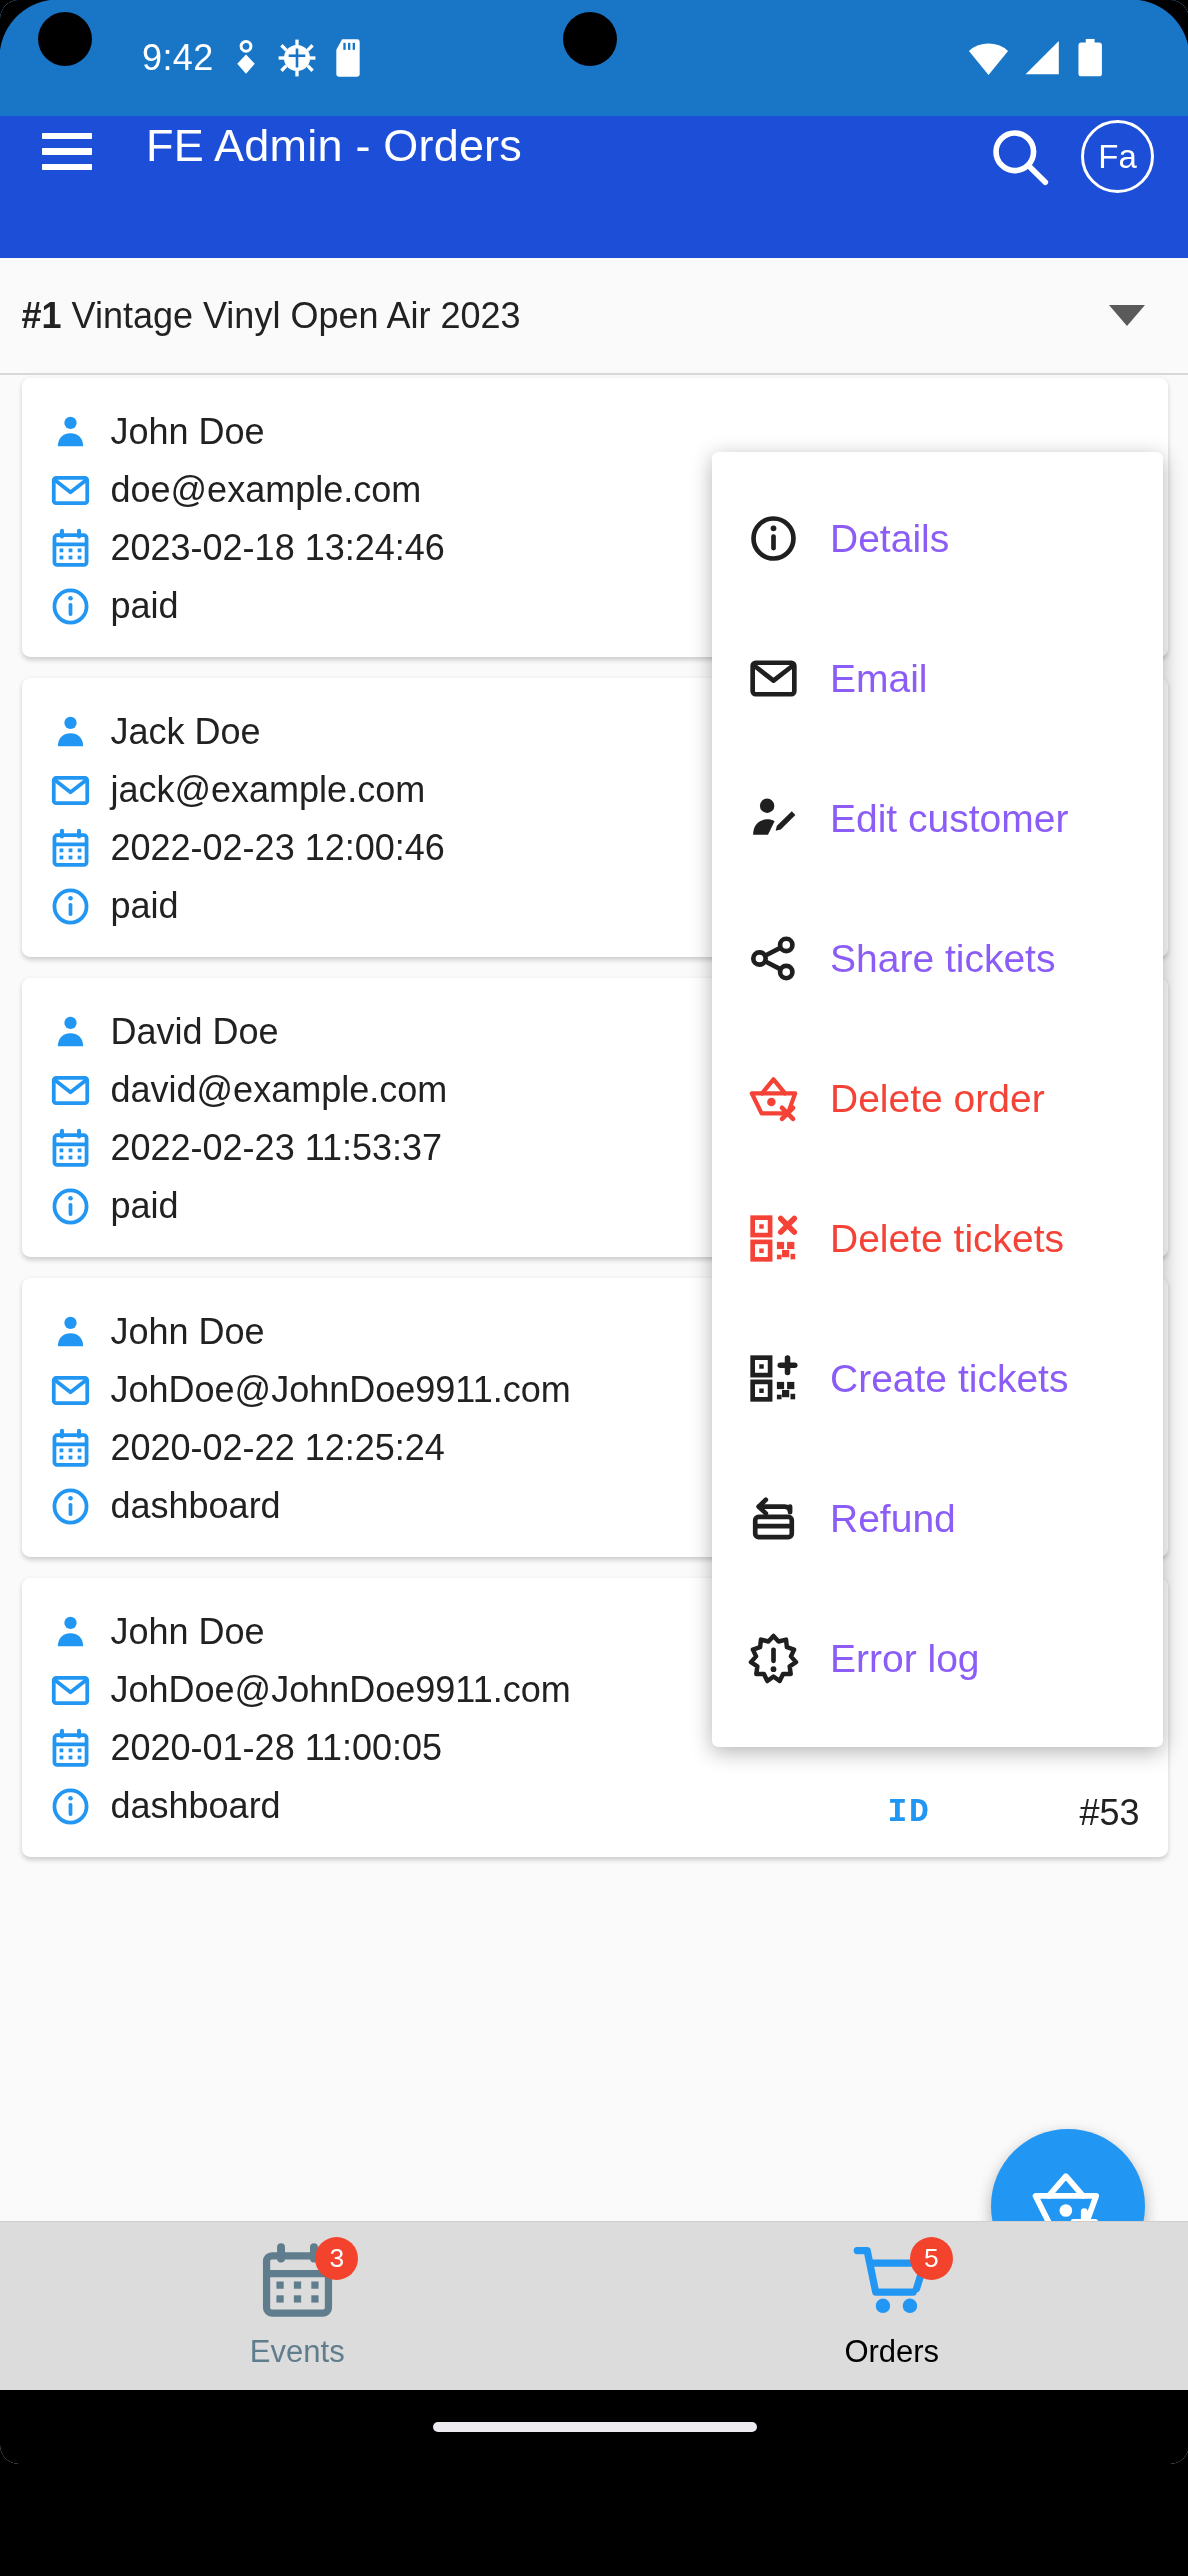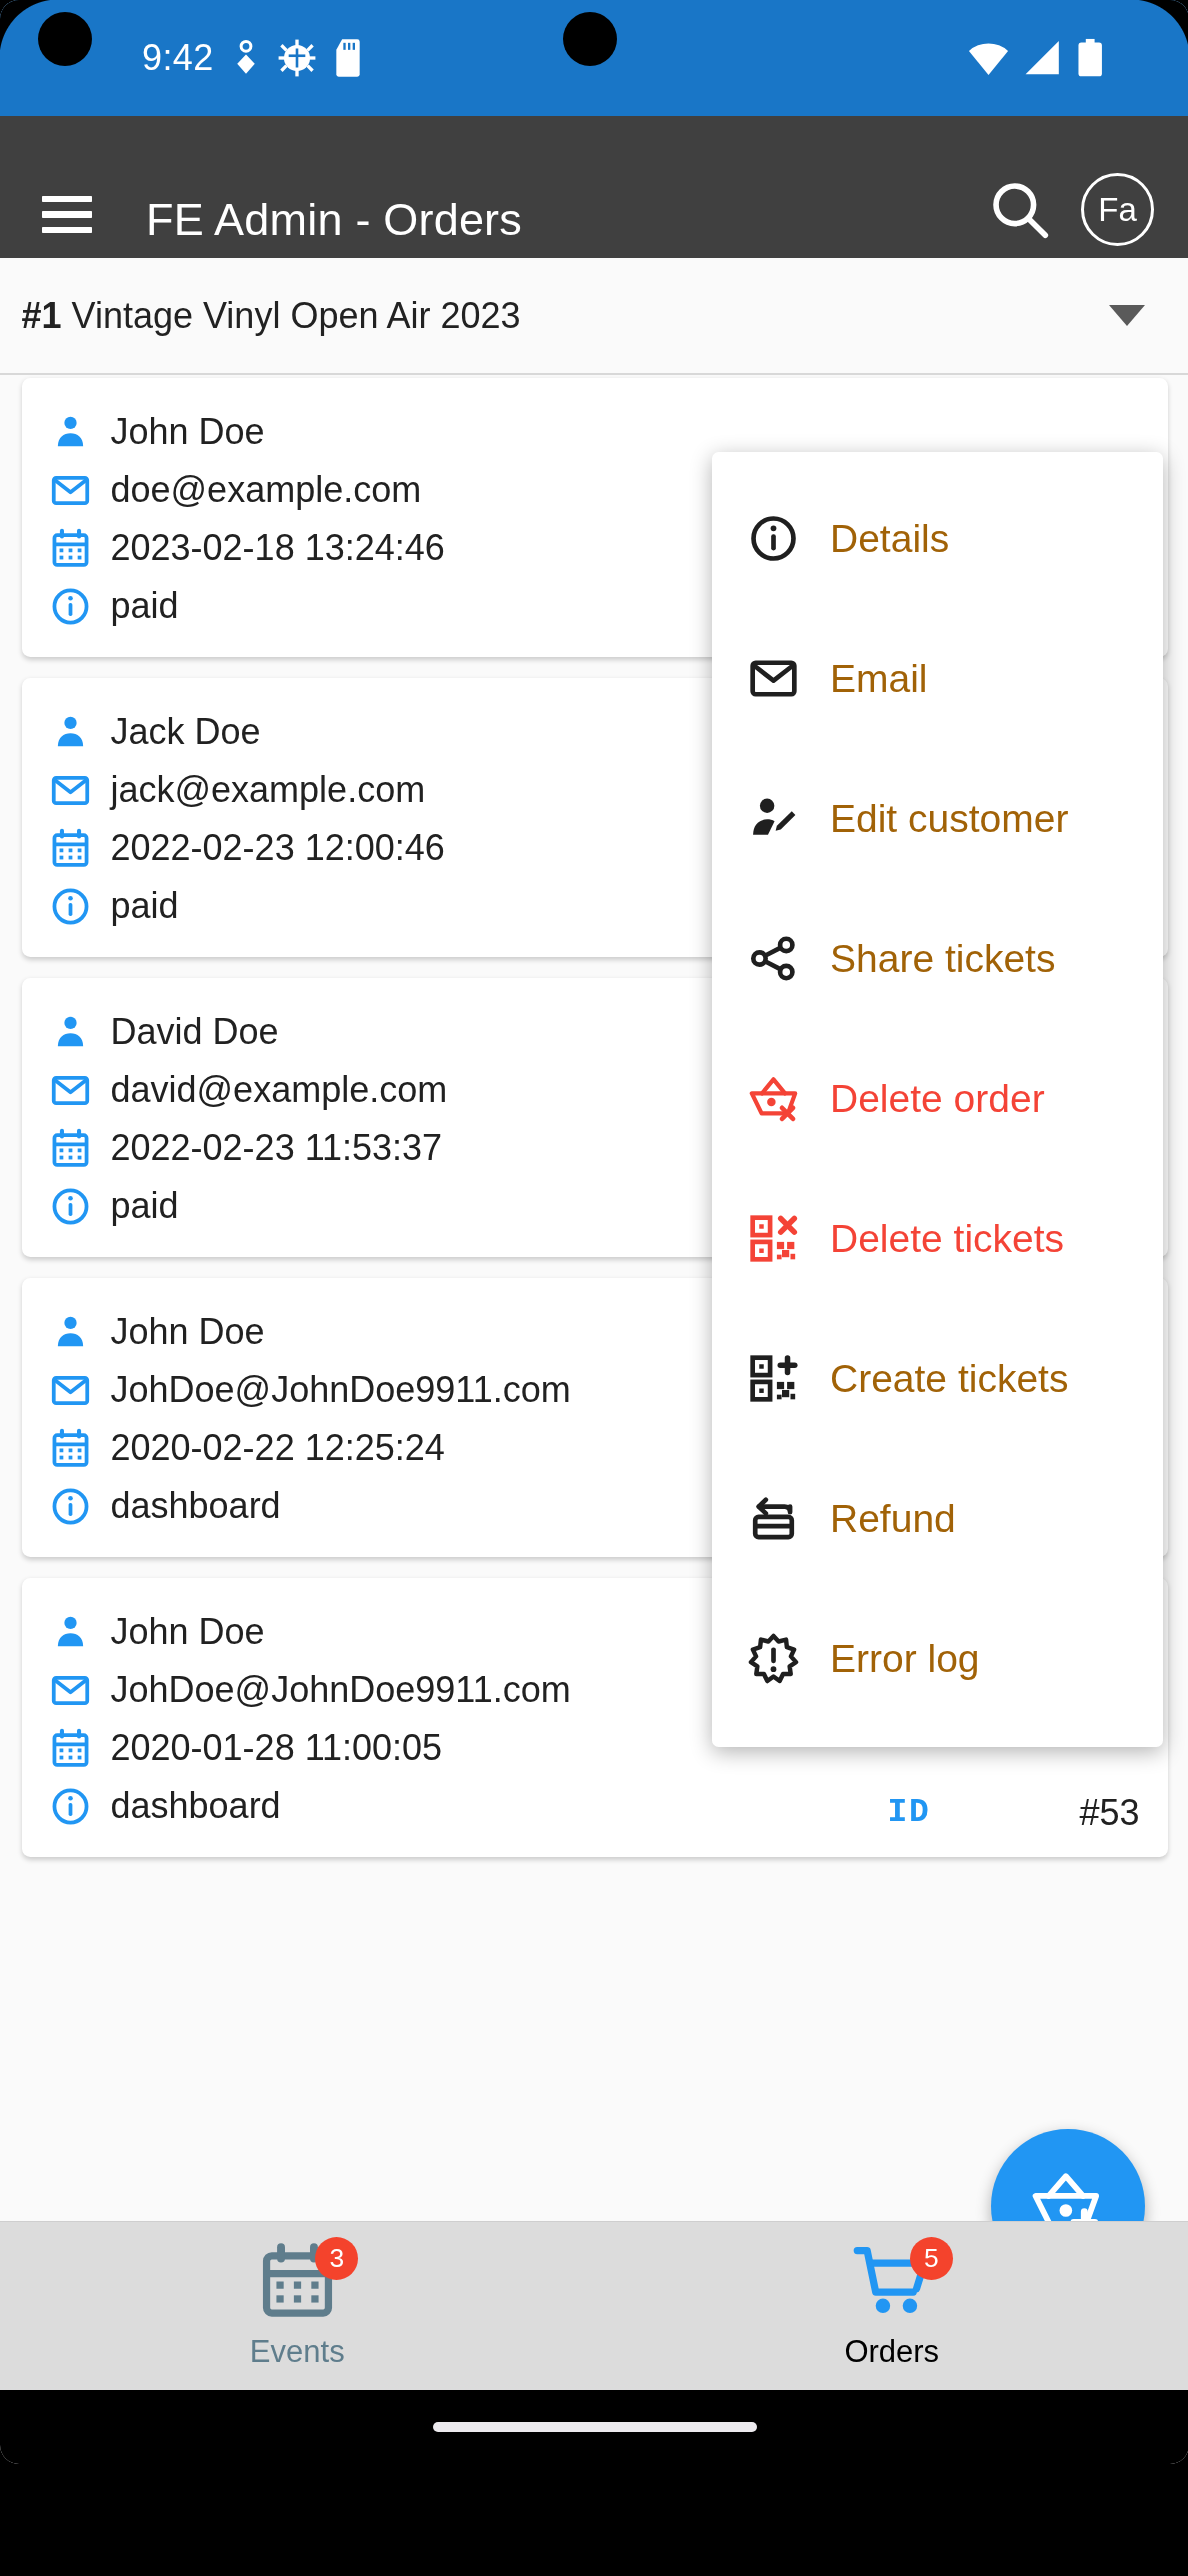--- a/index.html
+++ b/index.html
@@ -72,24 +72,24 @@
     pointer-events: none;
   }
   .corner.tl { top: 0; left: 0; border-radius: 0; -webkit-mask: radial-gradient(circle 58px at 58px 58px, transparent 0 58px, #000 59px); mask: radial-gradient(circle 58px at 58px 58px, transparent 0 58px, #000 59px); }
   .corner.tr { top: 0; right: 0; -webkit-mask: radial-gradient(circle 58px at 0 58px, transparent 0 58px, #000 59px); mask: radial-gradient(circle 58px at 0 58px, transparent 0 58px, #000 59px); }
 
   
   .app-bar {
     position: absolute;
     top: 116px; left: 0;
     width: 1189px; height: 142px;
-    background: #404040;
-    display: flex;
-    align-items: flex-end;
-    padding: 12px 35px;
+    background: #1d4ed8;
+    display: flex;
+    align-items: flex-start;
+    padding: 4px 35px;
     z-index: 30;
   }
   .hamburger {
     width: 63px; height: 63px;
     display: flex; flex-direction: column;
     justify-content: center; gap: 9px;
     padding: 0 6.6px;
     cursor: pointer;
   }
   .hamburger span {
@@ -217,21 +217,21 @@
   .menu-item {
     display: flex;
     align-items: center;
     height: 140px;
     padding: 0 36px;
     gap: 31px;
     cursor: pointer;
   }
   .menu-item .mlabel {
     font-size: 39px;
-    color: #a16207;
+    color: #8b5cf6;
     white-space: nowrap;
   }
   .menu-item.danger .mlabel { color: #f44336; }
   .mico {
     width: 51px; height: 51px;
     flex: 0 0 51px;
     display: flex; align-items: center; justify-content: center;
   }
 
   

